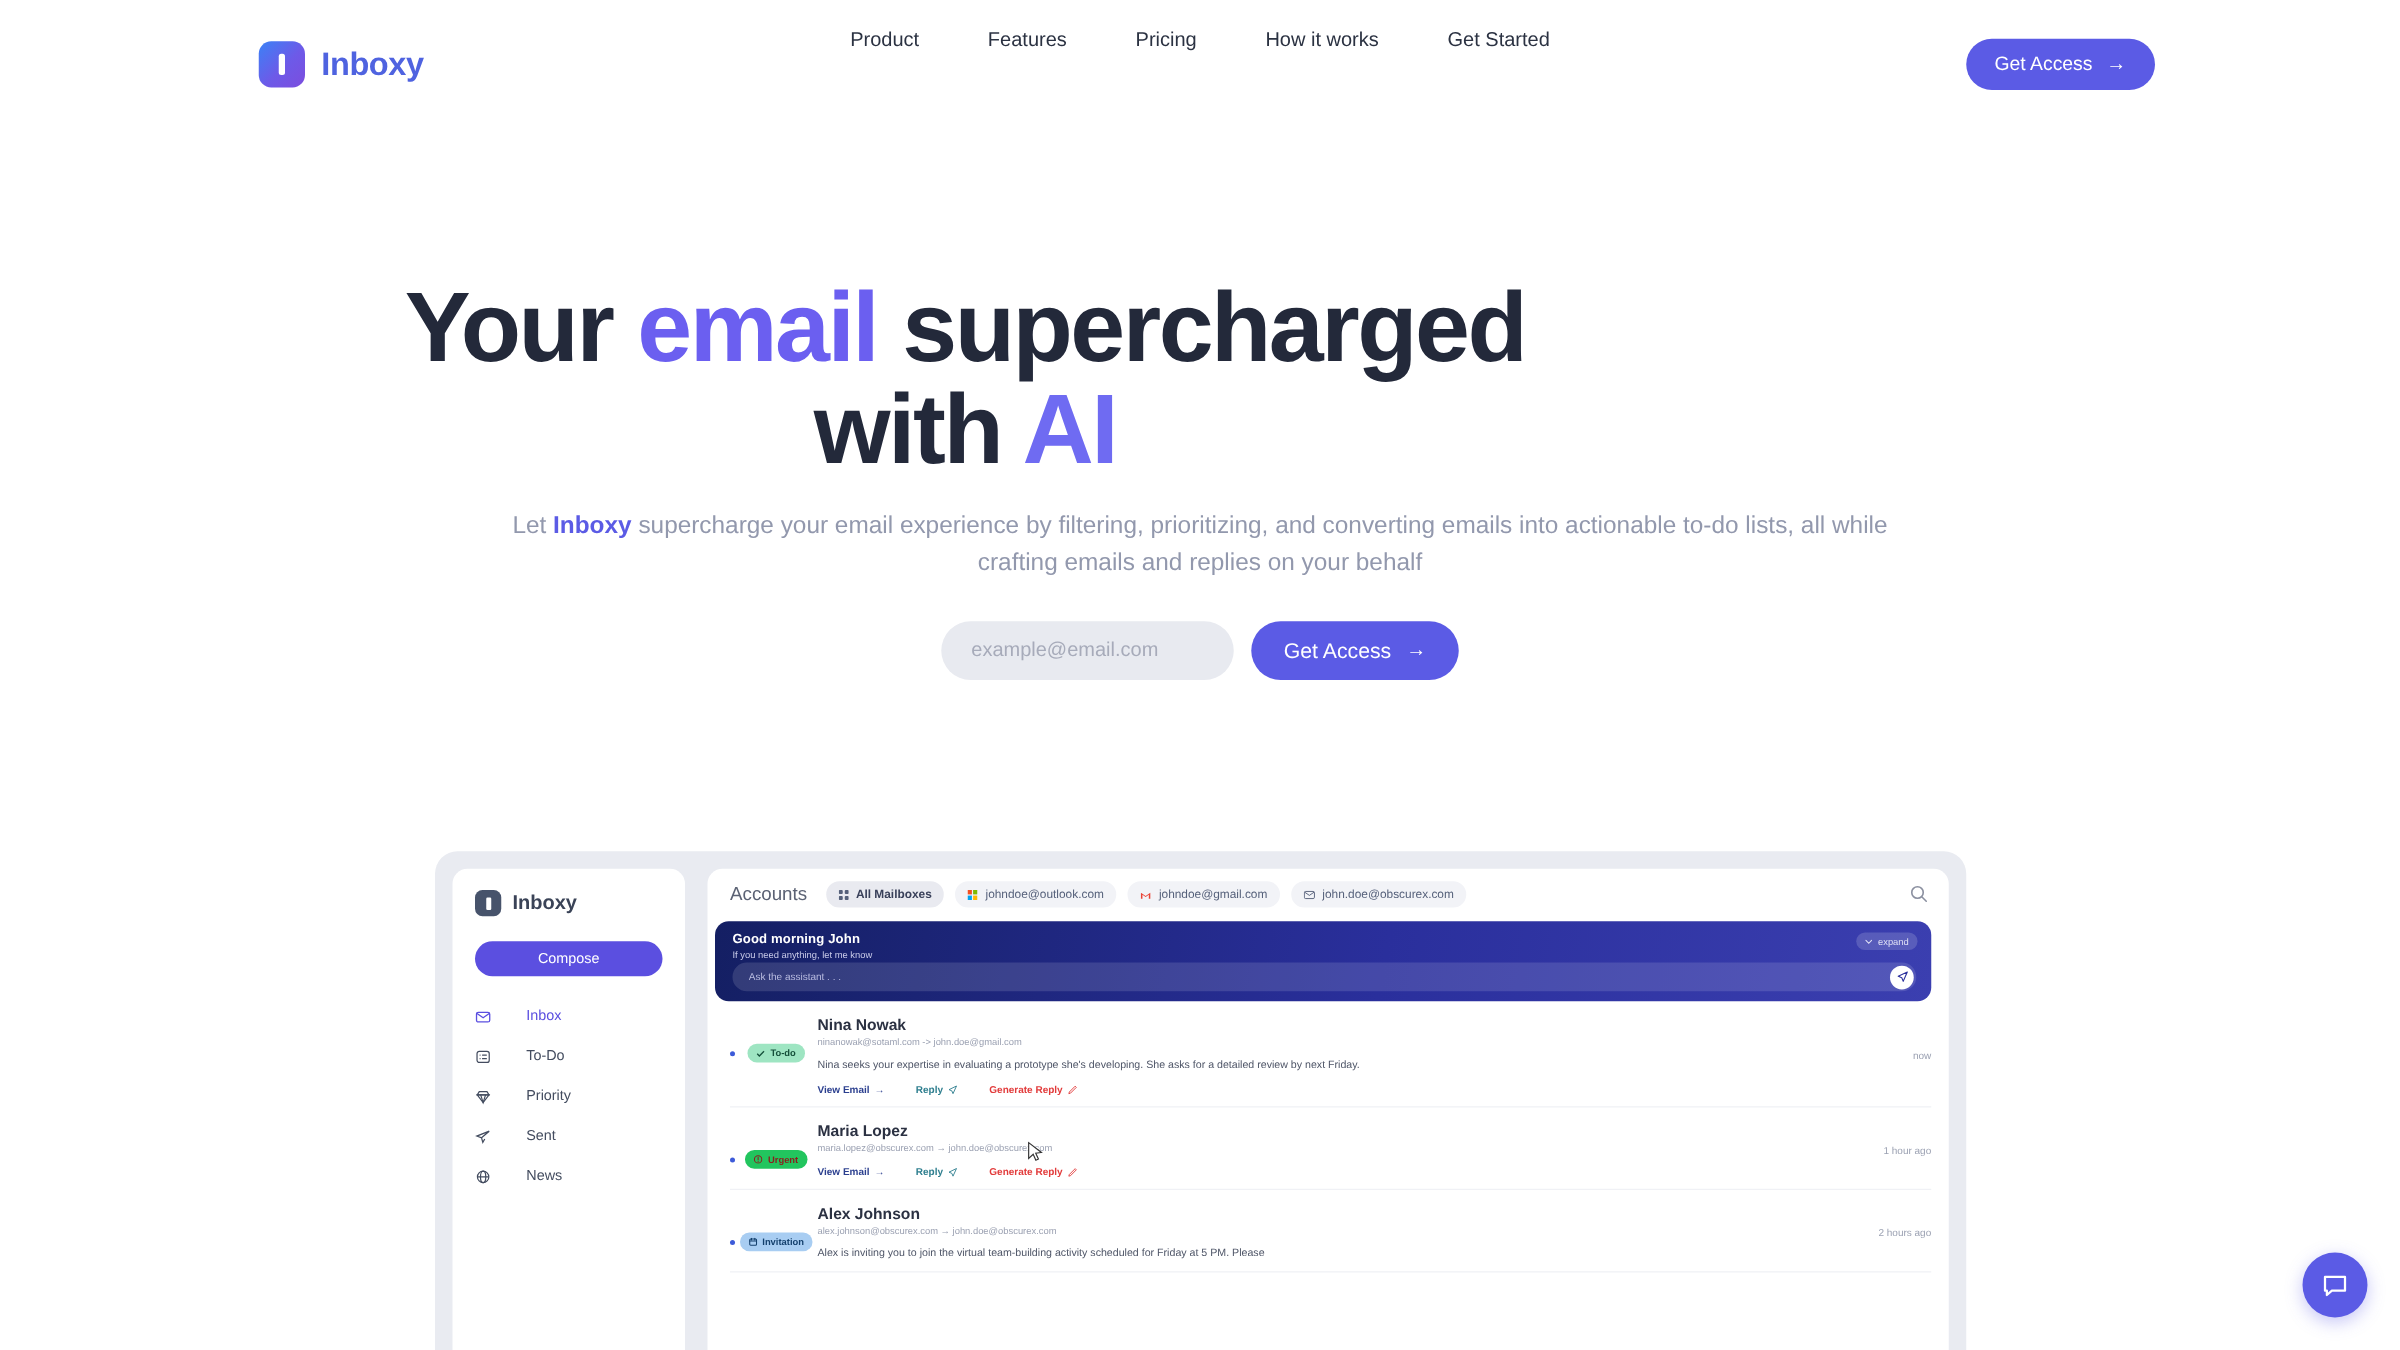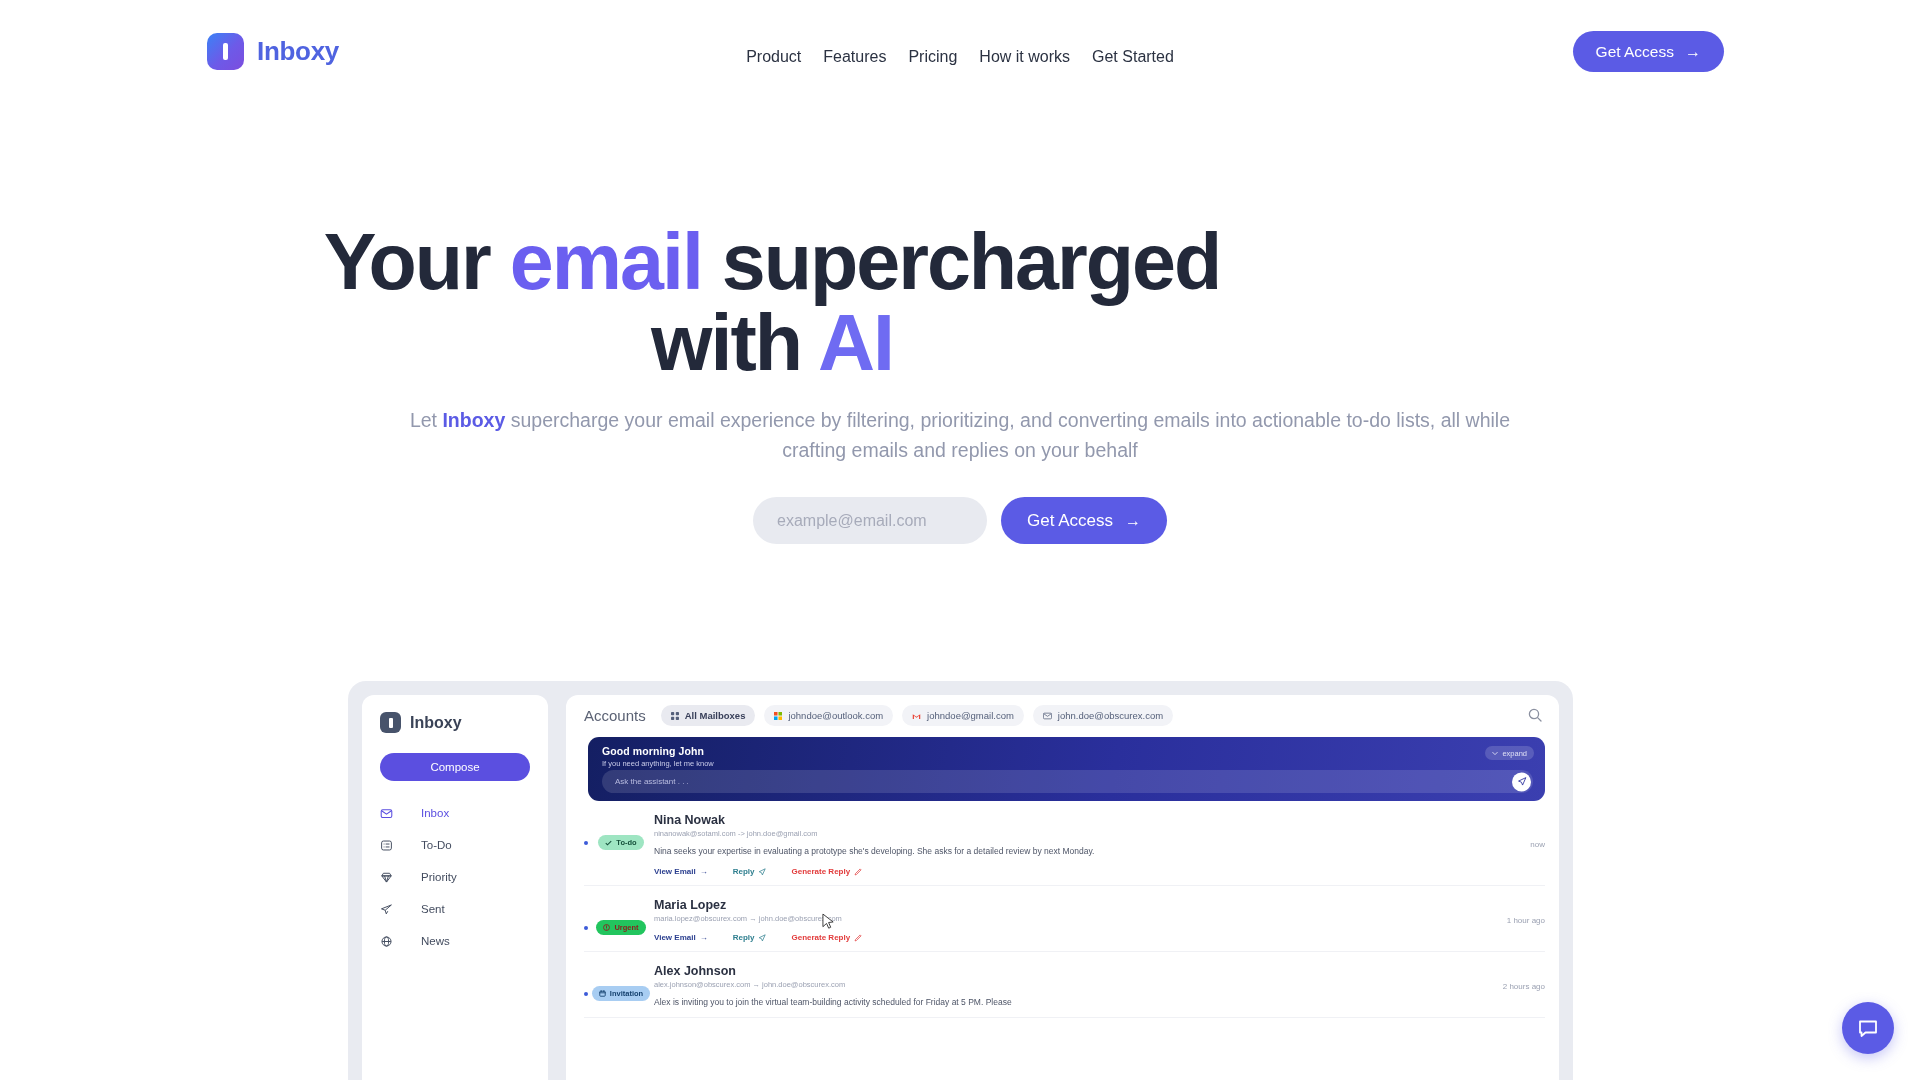--- a/index.html
+++ b/index.html
@@ -25,22 +25,22 @@
     background: linear-gradient(135deg, #3b82f6 0%, #6d5ae8 55%, #7c4dde 100%);
     display: flex; align-items: center; justify-content: center;
   }
   .brand-mark i {
     display: block; width: 5px; height: 17px; border-radius: 2px; background: #fff;
   }
   .brand-name {
     font-size: 26px; font-weight: bold; color: #4f63e0; letter-spacing: -0.3px;
   }
   .nav-links {
-    position: absolute; left: 50%; transform: translateX(-50%); top: 48px;
-    display: flex; gap: 22px;
+    position: absolute; left: 50%; transform: translateX(-50%); top: 24px;
+    display: flex; gap: 55px;
   }
   .nav-link {
     font-size: 16px; color: #2b3242; text-decoration: none; white-space: nowrap;
     cursor: pointer;
   }
   .btn-access-top {
     position: absolute; right: 196px; top: 31px;
     height: 41px; padding: 0 23px; border: none; border-radius: 21px;
     background: #5b5be5; color: #fff; font-size: 15.5px;
     font-family: "Liberation Sans", sans-serif;
@@ -127,21 +127,21 @@
     background: #f2f3f7; font-size: 9.5px; color: #55607a;
     white-space: nowrap; cursor: pointer;
   }
   .account-chip.active { background: #e9eaf0; color: #39405a; font-weight: bold; }
   .search-btn {
     position: absolute; right: 16px; top: 12px; cursor: pointer;
     width: 16px; height: 16px;
   }
 
   .assistant-card {
-    margin: 2px 14px 0 22px; border-radius: 11px; height: 64px;
+    margin: 2px 14px 0 6px; border-radius: 11px; height: 64px;
     background: linear-gradient(100deg, #141f63 0%, #2a2f9c 55%, #3b3fb0 100%);
     padding: 8px 12px 0 14px; position: relative; color: #fff;
   }
   .assistant-title { font-size: 10.5px; font-weight: bold; letter-spacing: .1px; }
   .assistant-sub { font-size: 7.5px; color: #c9cbe9; margin-top: 2px; }
   .expand-chip {
     position: absolute; right: 11px; top: 9px;
     display: flex; align-items: center; gap: 4px;
     height: 14px; padding: 0 7px; border-radius: 7px;
     background: rgba(255,255,255,.16); font-size: 7.5px; color: #dfe0f5; cursor: pointer;
@@ -383,21 +383,21 @@
             <span class="badge badge-todo">
               <svg width="7" height="6" viewBox="0 0 9 7" fill="none" stroke="#15503a" stroke-width="1.4">
                   <path d="M1 3.6L3.2 5.8 8 1"></path>
                 </svg>
               <span>To-do</span>
             </span>
           </div>
           <div class="email-body">
             <div class="email-sender">Nina Nowak</div>
             <div class="email-addr">ninanowak@sotaml.com  -&gt; john.doe@gmail.com</div>
-            <div class="email-snippet">Nina seeks your expertise in evaluating a prototype she's developing. She asks for a detailed review by next Monday.</div>
+            <div class="email-snippet">Nina seeks your expertise in evaluating a prototype she's developing. She asks for a detailed review by next Friday.</div>
             <div class="email-actions">
               <span class="act act-view">
                 <span>View Email</span>
                 <span>→</span>
               </span>
               <span class="act act-reply">
                 <span>Reply</span>
                 <svg width="8" height="8" viewBox="0 0 12 12" fill="none" stroke="#2f7f8f" stroke-width="1.1">
                     <path d="M10.8 1.2L1.8 5.6l3.4 1.4 1.4 3.4 4.2-9.2z"></path>
                   </svg>

